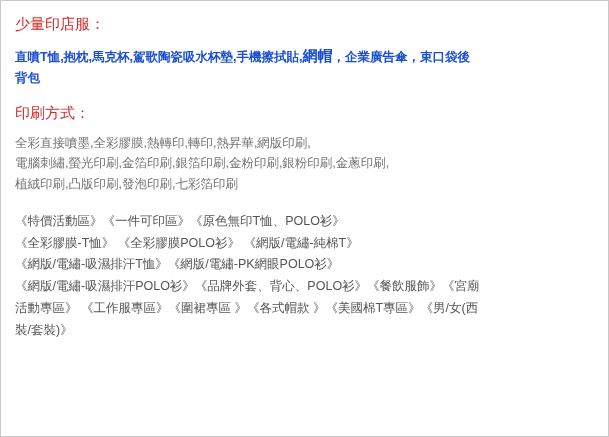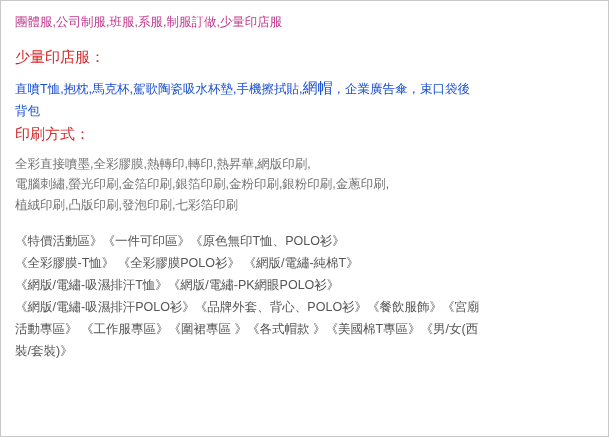--- a/index.html
+++ b/index.html
@@ -49,21 +49,22 @@
   .l-blue {
     color: #1a4fd0;
     font-size: 12.5px;
     line-height: 1.55;
     margin-bottom: 2px;
   }
   .l-blue .big {
     font-size: 15px;
   }
   .l-blue-wrap {
-    margin-bottom: 2px;
+    margin-bottom: 14px;
+    font-weight: bold;
   }
   .print-list {
     margin-bottom: 16px;
   }
   .print-list .pl {
     color: #737373;
     font-size: 12.5px;
     line-height: 1.65;
   }
   .cat-list {
@@ -74,21 +75,20 @@
   .cat-list .cl {
     margin: 0;
   }
 </style>
 </head>
 <body>
 
 <div class="page">
   <div class="content">
 
-    <div class="line l-tags">團體服,公司制服,班服,系服,制服訂做,少量印店服</div>
 
 
     <div class="line l-section">少量印店服：</div>
 
     <div class="l-blue-wrap">
       <div class="line l-blue"><span>直噴T恤,抱枕,馬克杯,駕歌陶瓷吸水杯墊,手機擦拭貼,</span><span class="big">網帽</span><span>，企業廣告傘，束口袋後</span></div>
       <div class="line l-blue">背包</div>
     </div>
 
     <div class="line l-section">印刷方式：</div>

